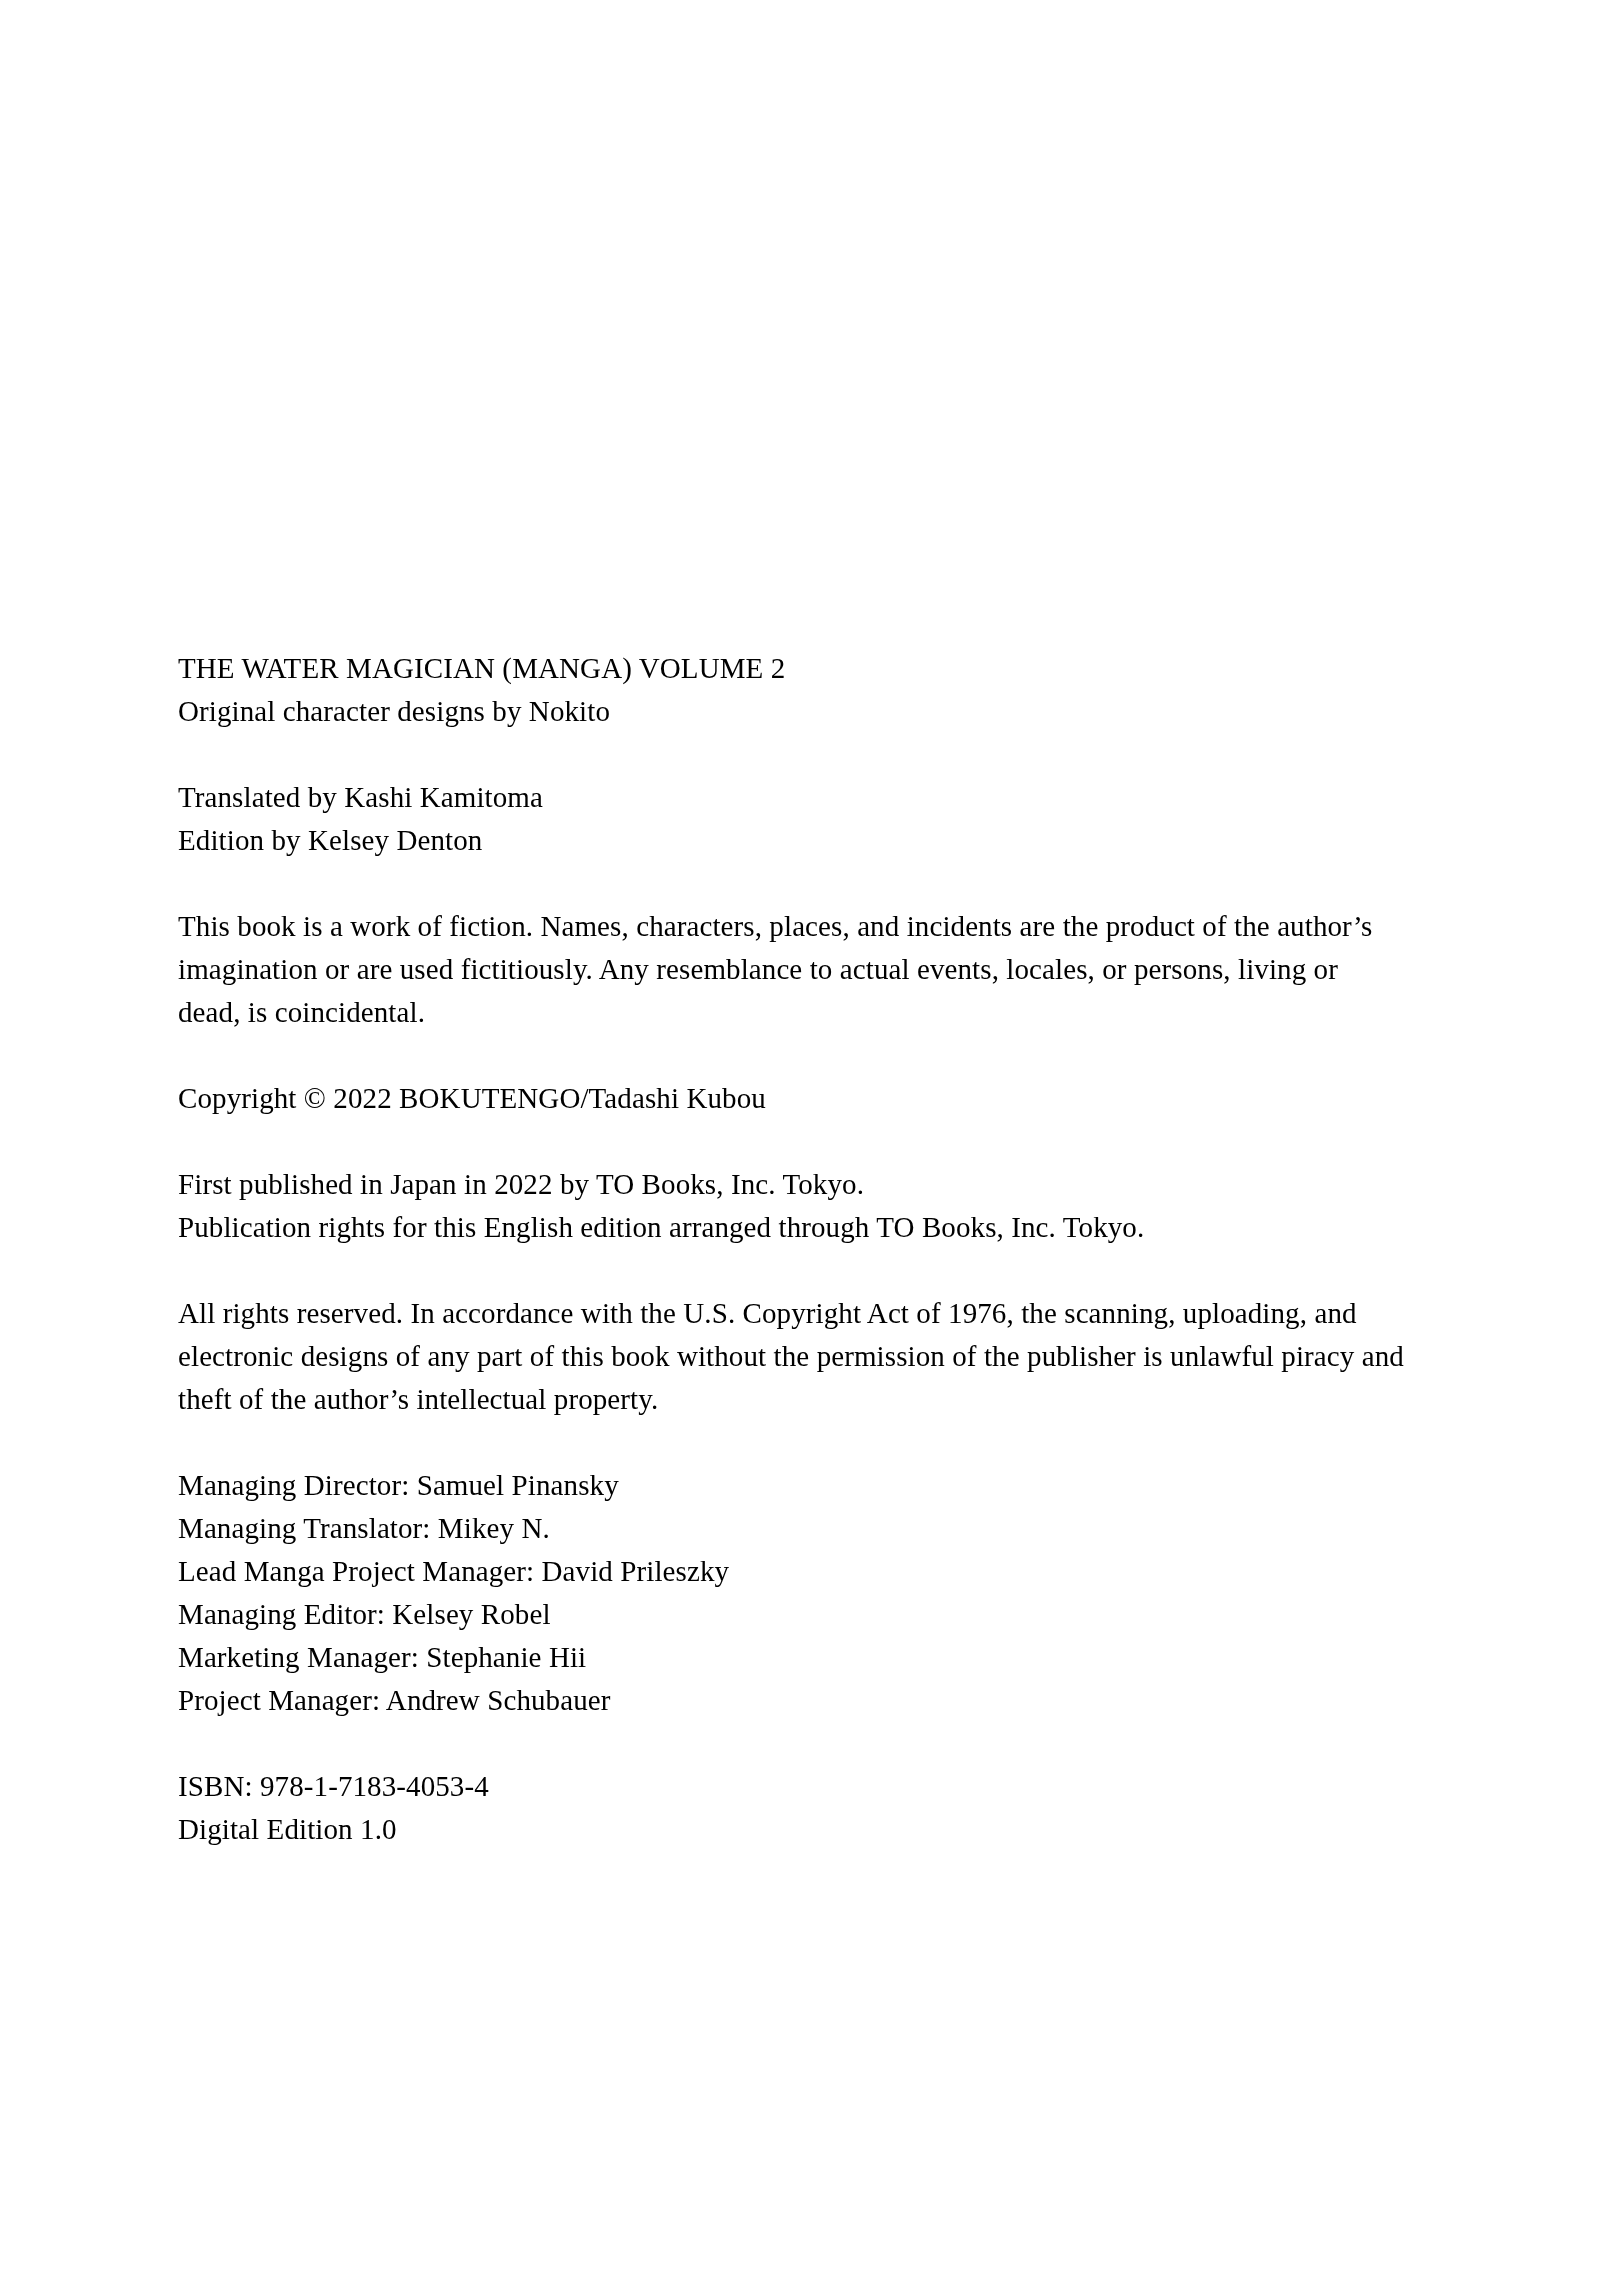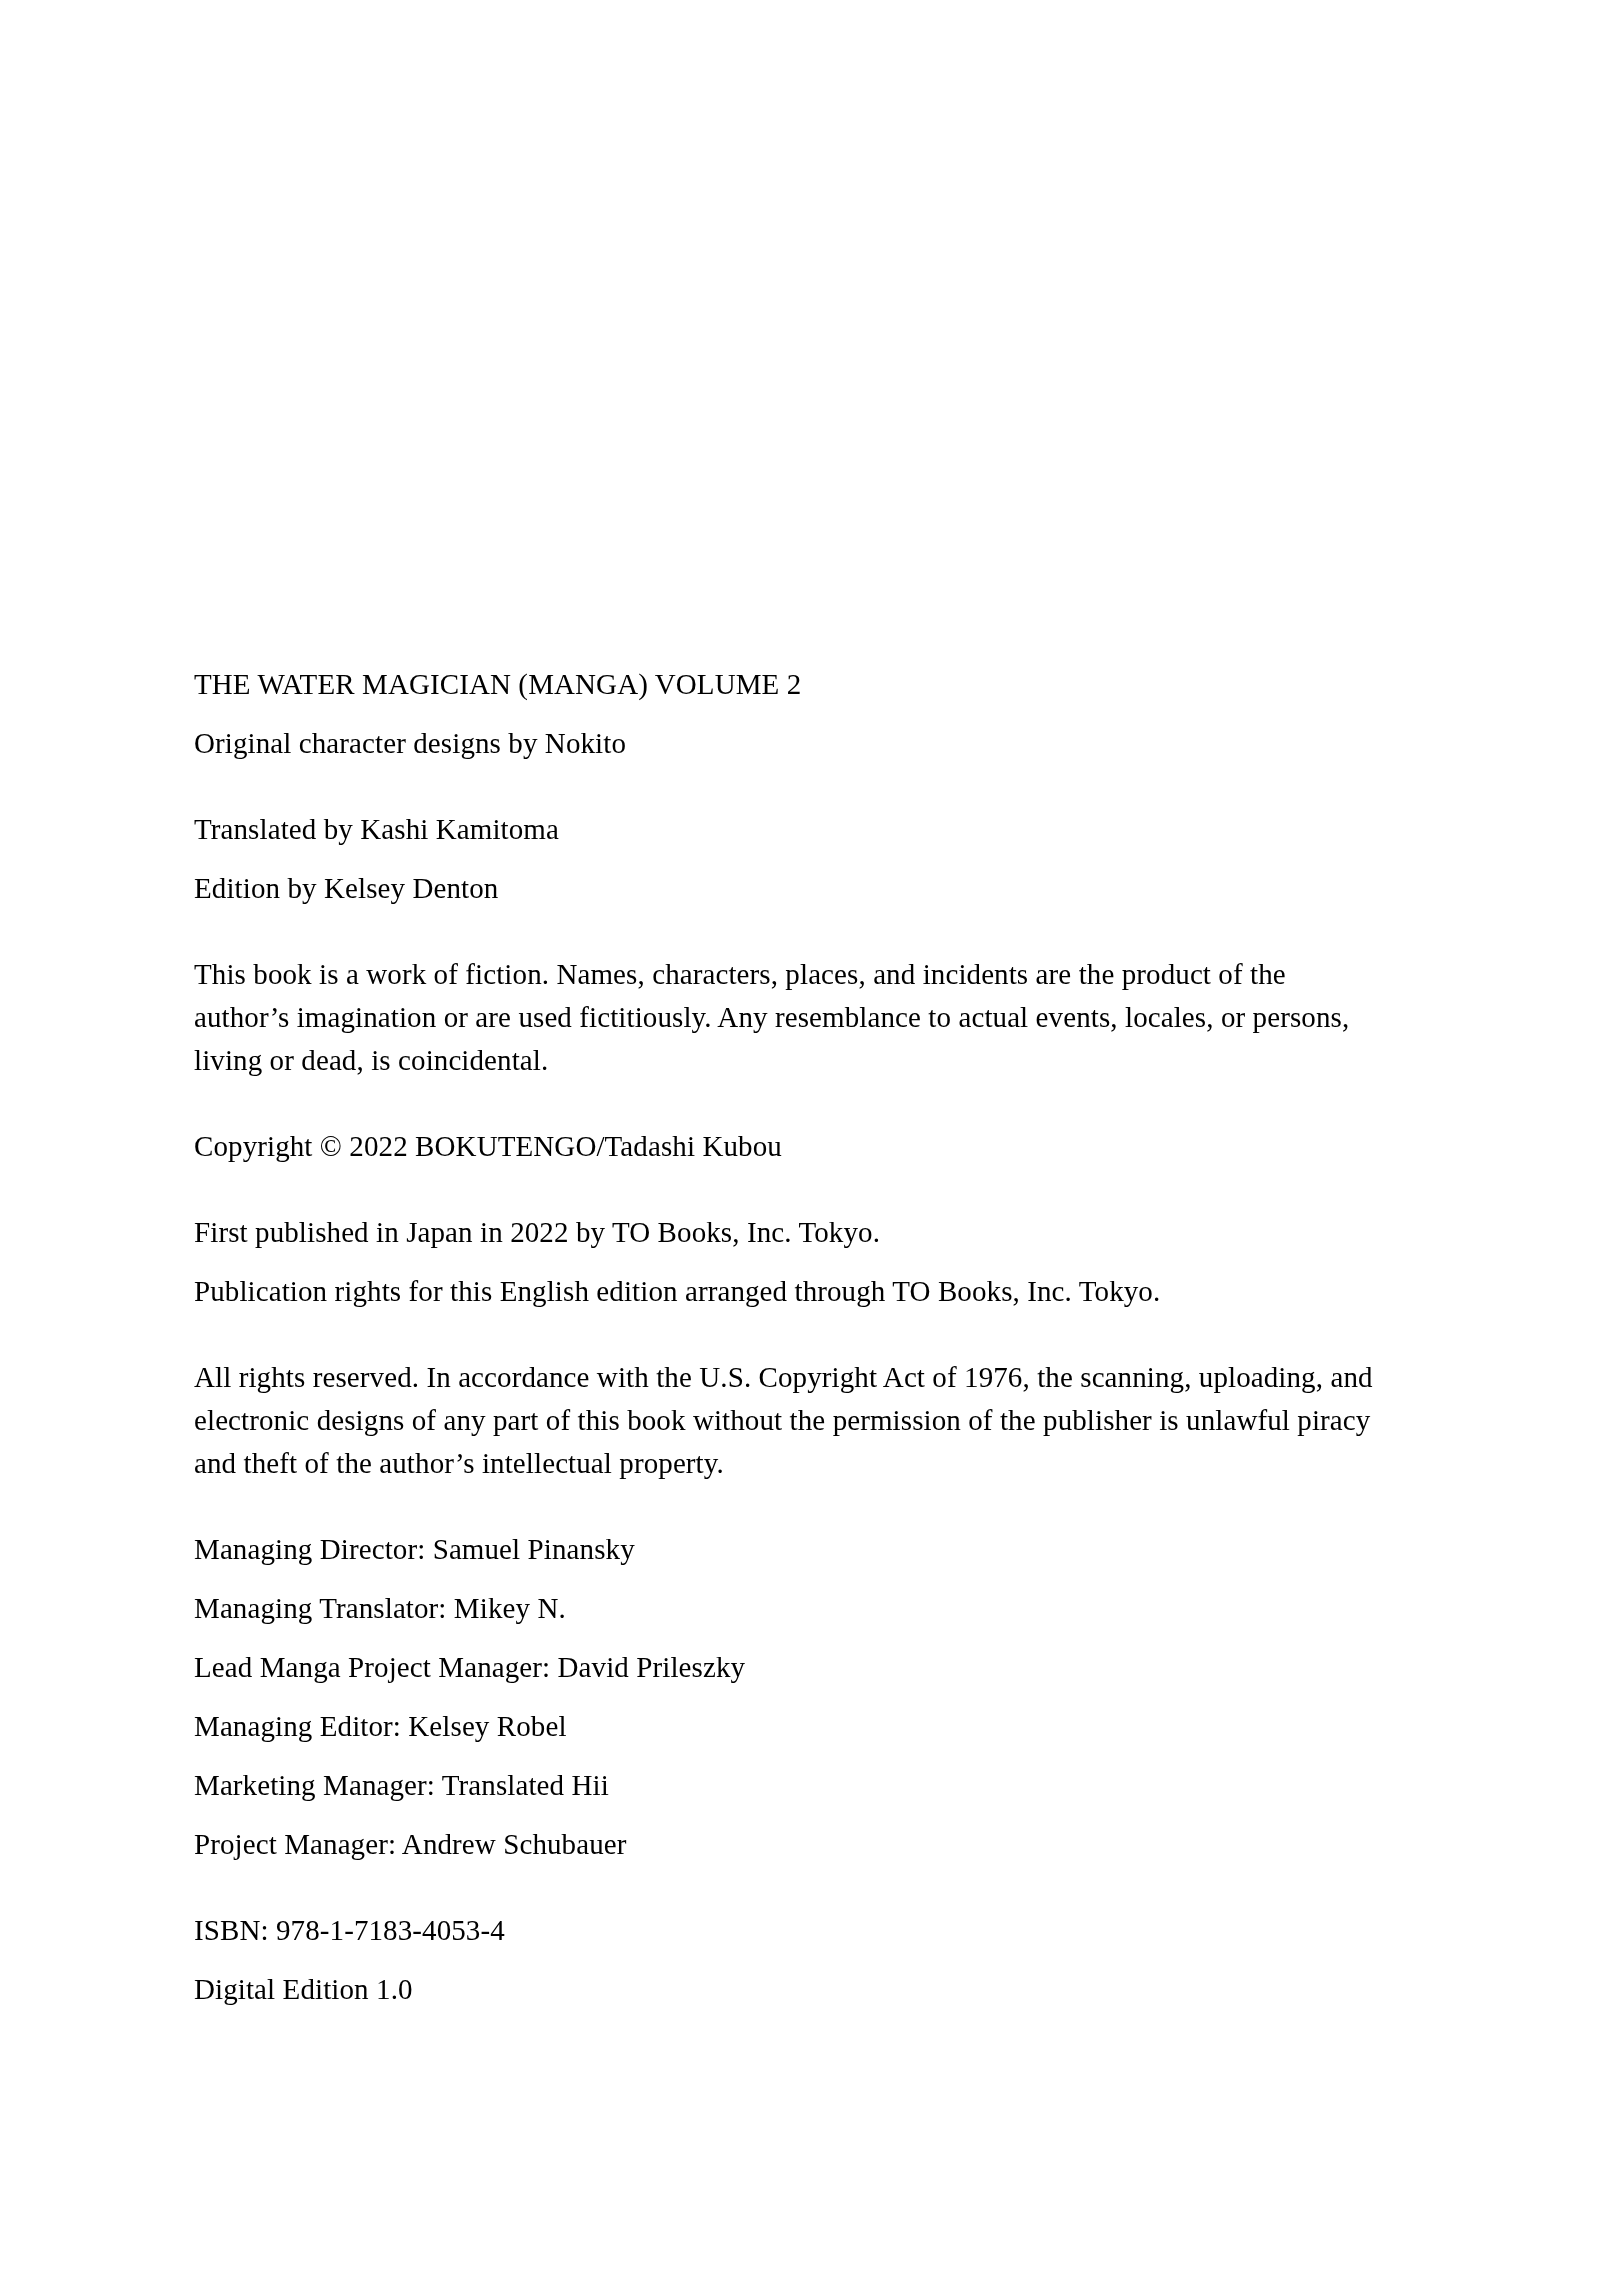--- a/index.html
+++ b/index.html
@@ -20,21 +20,21 @@
     position: absolute;
     left: 178px;
     top: 647px;
     width: 1226px;
     font-size: 29px;
     line-height: 43px;
     font-weight: 400;
     letter-spacing: 0.1px;
   }
   .colophon p {
-    margin: 16px;
+    margin: 0;
     padding: 0;
   }
   
   .block {
     margin: 0 0 43px 0;
   }
   .block:last-child {
     margin-bottom: 0;
   }
 </style>
@@ -70,21 +70,21 @@
     <div class="block">
       <p>All rights reserved. In accordance with the U.S. Copyright Act of 1976, the scanning, uploading, and electronic designs of any part of this book without the permission of the publisher is unlawful piracy and theft of the author’s intellectual property.</p>
     </div>
 
 
     <div class="block">
       <p>Managing Director: Samuel Pinansky</p>
       <p>Managing Translator: Mikey N.</p>
       <p>Lead Manga Project Manager: David Prileszky</p>
       <p>Managing Editor: Kelsey Robel</p>
-      <p>Marketing Manager: Translated Hii</p>
+      <p>Marketing Manager: Stephanie Hii</p>
       <p>Project Manager: Andrew Schubauer</p>
     </div>
 
     <div class="block">
       <p>ISBN: 978-1-7183-4053-4</p>
       <p>Digital Edition 1.0</p>
     </div>
 
   </div>
 </div>

